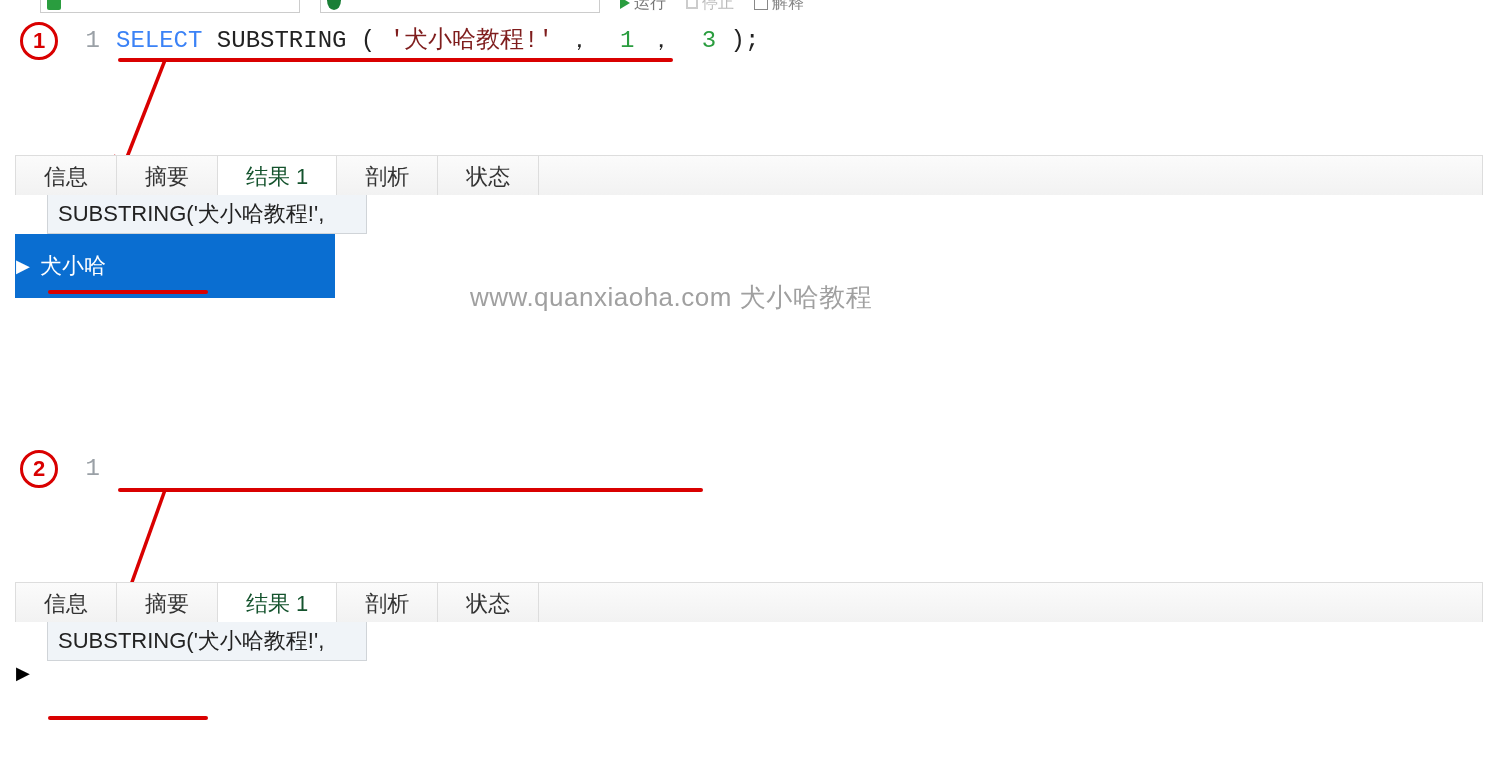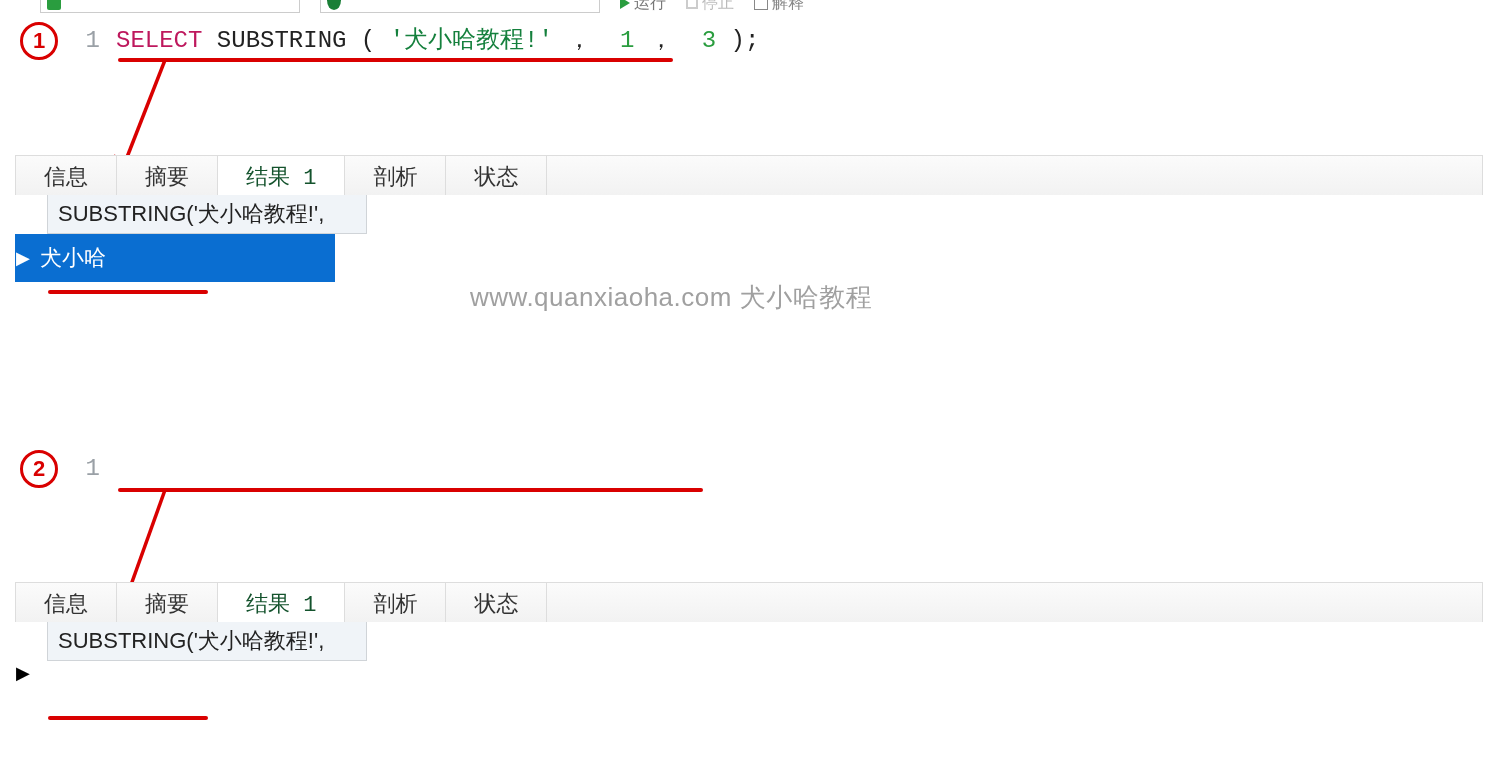--- a/index.html
+++ b/index.html
@@ -57,23 +57,23 @@
     font-size: 24px;
     line-height: 30px;
     display: flex;
   }
   .lineno {
     color: #9aa0a6;
     width: 22px;
     text-align: right;
     margin-right: 16px;
   }
-  .kw { color: #be185d; }
+  .kw { color: #3b82f6; }
   .func { color: #222; }
-  .str { color: #15803d; }
+  .str { color: #7f1d1d; }
   .num { color: #2a9d3f; }
   .punct { color: #222; }
   .red-underline {
     position: absolute;
     height: 4px;
     background: #d90000;
     border-radius: 2px;
   }
   .red-arrow-line {
     position: absolute;
@@ -103,21 +103,20 @@
     border: 1px solid #ddd;
     border-bottom: 0;
     background: linear-gradient(#fbfbfb,#f2f2f2);
     align-items: stretch;
   }
   .tabs-row .tab {
     padding: 6px 28px;
     border-right: 1px solid #ddd;
     background: transparent;
     white-space: nowrap;
-    font-family: Liberation Mono, monospace;
   }
   .tabs-row .tab.active {
     background: #fff;
     color: #14532d;
     position: relative;
   }
   .result-grid {
     position: absolute;
     left: 15px; right: 10px;
     border: 0;
@@ -137,21 +136,21 @@
     width: 320px;
     border: 1px solid transparent;
   }
   .row-marker {
     width: 18px;
     font-size: 18px;
     color: #000;
   }
   .result-cell {
     flex: 1;
-    padding: 8px 6px;
+    padding: 16px 6px;
     font-size: 22px;
     color: #000;
   }
   .result-row.selected {
     background: #0a6ed1;
   }
   .result-row.selected .result-cell,
   .result-row.selected .row-marker { color: #fff; }
   .watermark {
     position: absolute;

